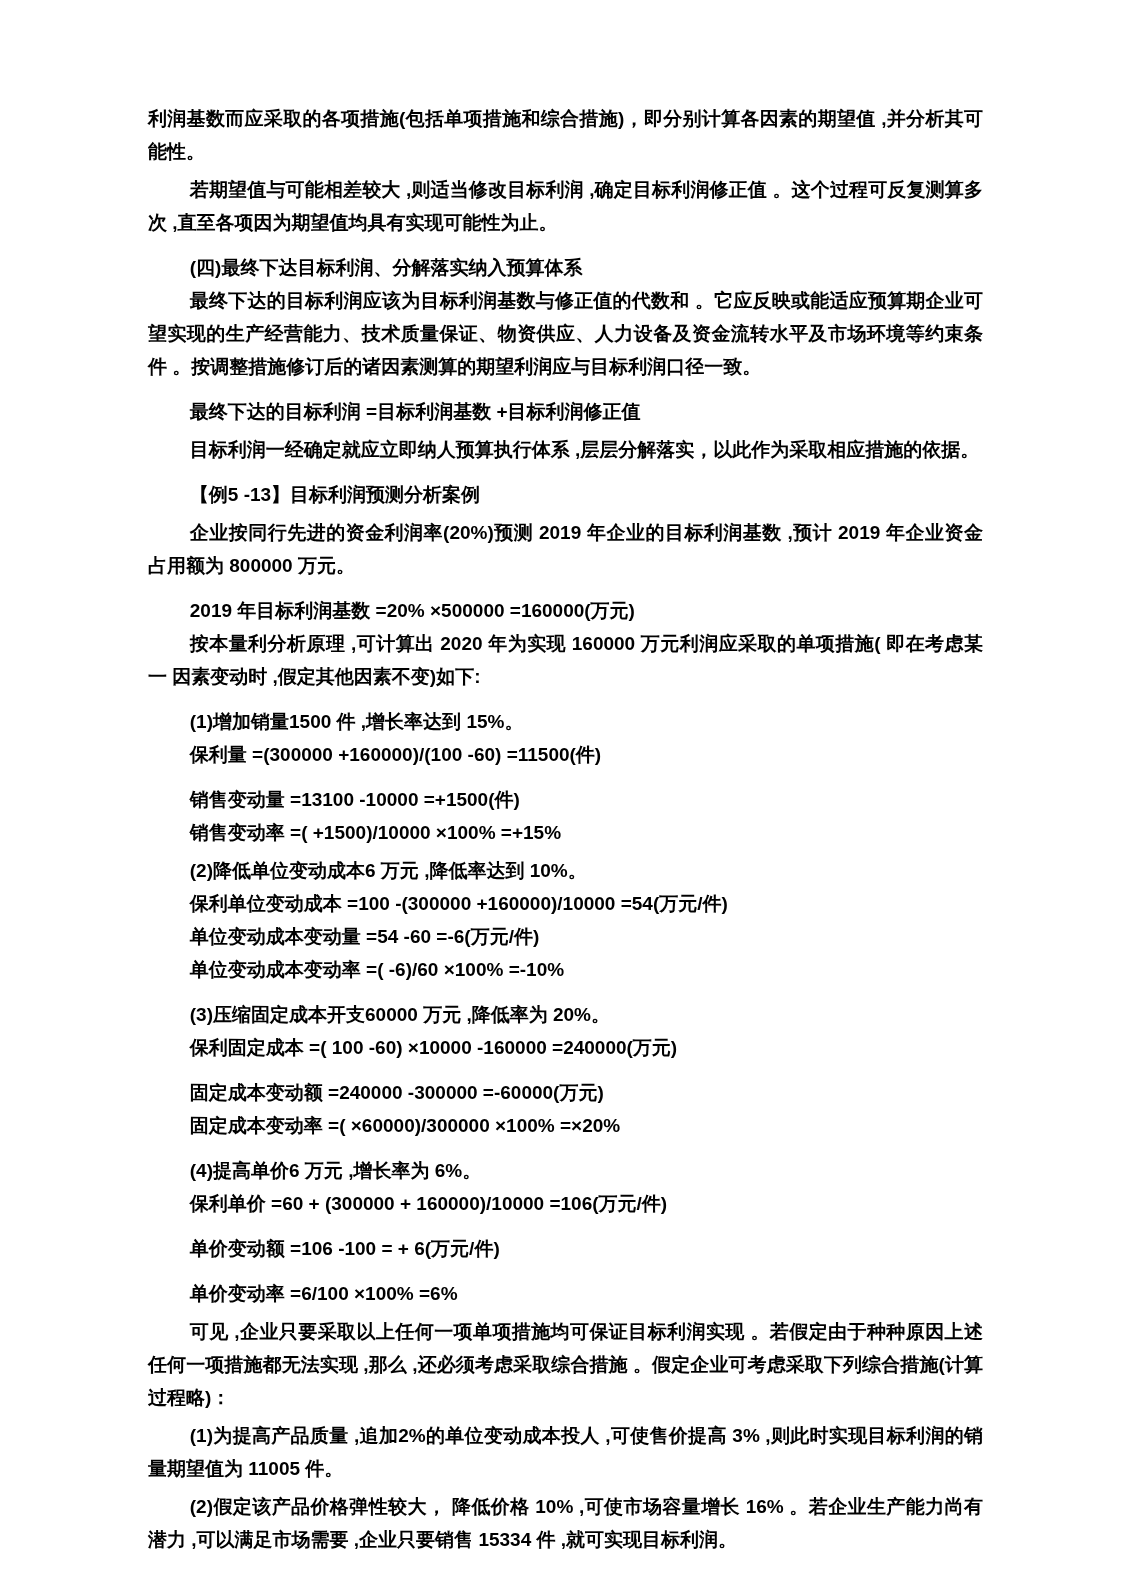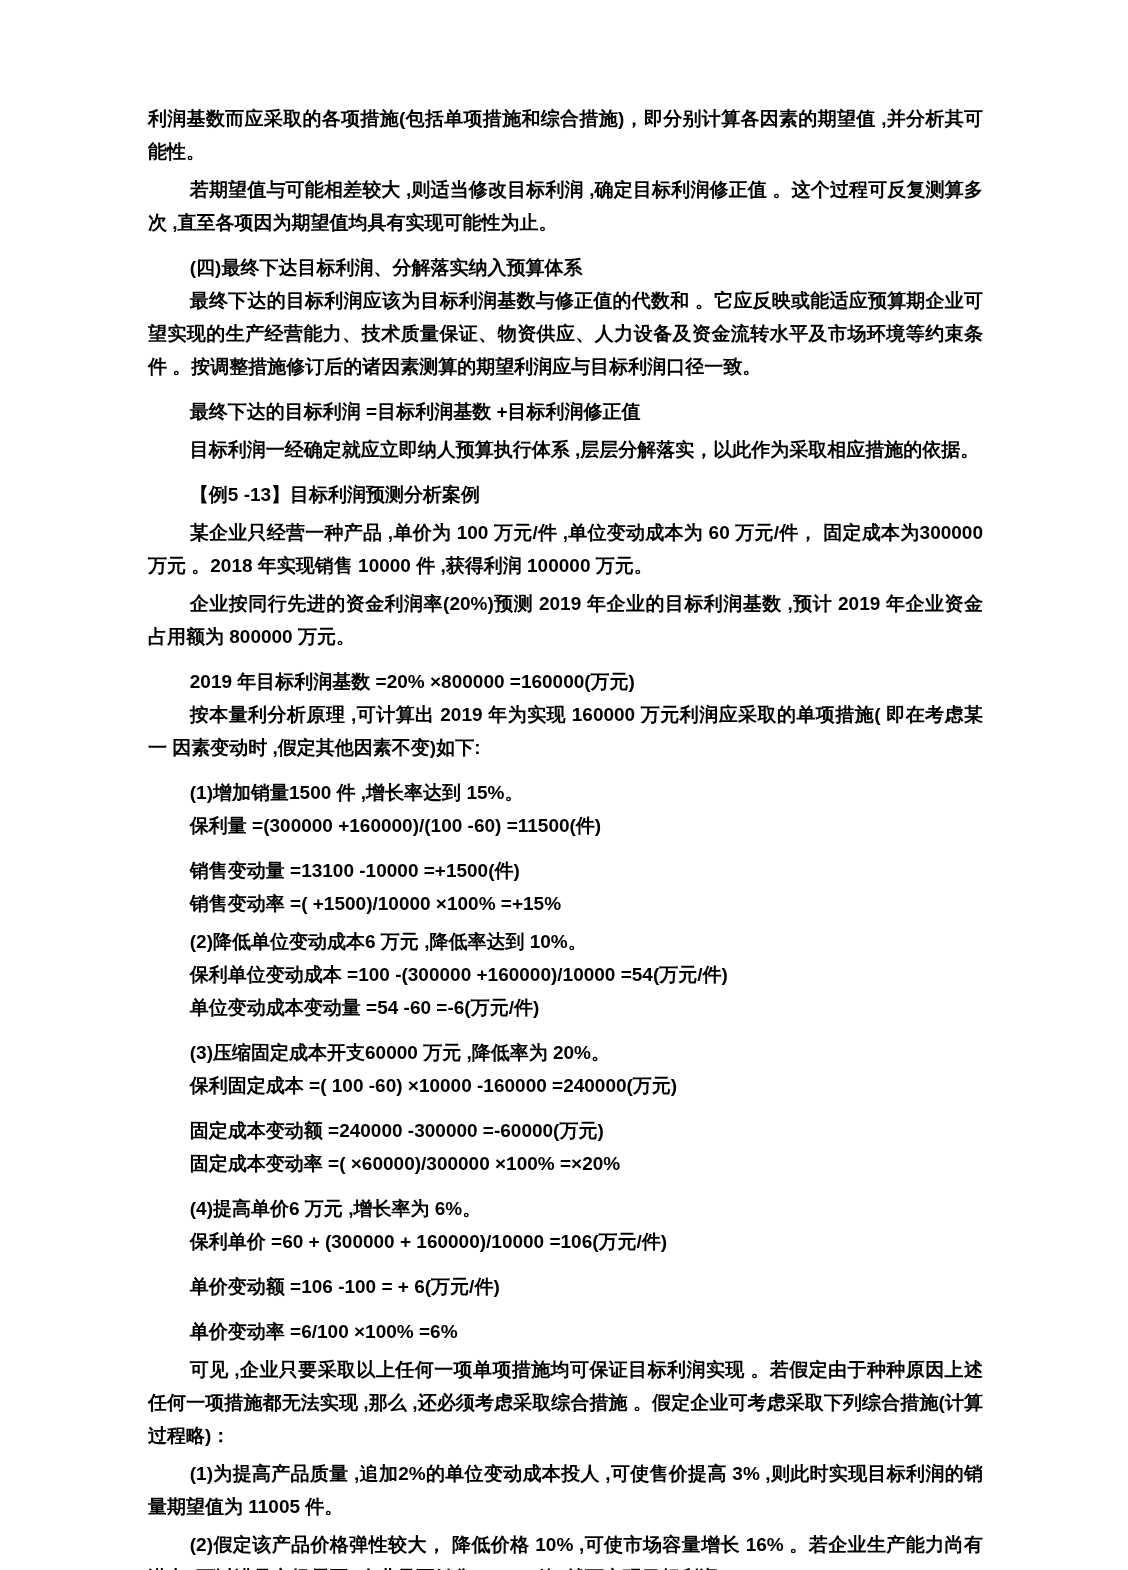--- a/index.html
+++ b/index.html
@@ -47,31 +47,31 @@
 
 <div class="page">
   <div class="doc-body">
       <p class="para first">利润基数而应采取的各项措施(包括单项措施和综合措施)，即分别计算各因素的期望值 ,并分析其可能性。</p>
       <p class="para">若期望值与可能相差较大 ,则适当修改目标利润 ,确定目标利润修正值 。这个过程可反复测算多次 ,直至各项因为期望值均具有实现可能性为止。</p>
       <p class="para tight">(四)最终下达目标利润、分解落实纳入预算体系</p>
       <p class="para loose">最终下达的目标利润应该为目标利润基数与修正值的代数和 。它应反映或能适应预算期企业可望实现的生产经营能力、技术质量保证、物资供应、人力设备及资金流转水平及市场环境等约束条件 。按调整措施修订后的诸因素测算的期望利润应与目标利润口径一致。</p>
       <p class="para tight">最终下达的目标利润 =目标利润基数 +目标利润修正值</p>
       <p class="para">目标利润一经确定就应立即纳人预算执行体系 ,层层分解落实，以此作为采取相应措施的依据。</p>
       <p class="para tight">【例5 -13】目标利润预测分析案例</p>
-      <p class="para">某企业只经营一种产品 ,单价为 100 万元/件 ,单位变动成本为 60 万元/件， 固定成本为300000 万元 。2018 年实现销售 10000 件 ,获得利润 100000 万元。</p>
       <p class="para">企业按同行先进的资金利润率(20%)预测 2019 年企业的目标利润基数 ,预计 2019 年企业资金占用额为 800000 万元。</p>
-      <p class="para tight">2019 年目标利润基数 =20% ×800000 =160000(万元)</p>
-      <p class="para loose">按本量利分析原理 ,可计算出 2019 年为实现 160000 万元利润应采取的单项措施( 即在考虑某一 因素变动时 ,假定其他因素不变)如下:</p>
+      <p class="para tight">2019 年目标利润基数 =20% ×500000 =160000(万元)</p>
+      <p class="para loose">按本量利分析原理 ,可计算出 2020 年为实现 160000 万元利润应采取的单项措施( 即在考虑某一 因素变动时 ,假定其他因素不变)如下:</p>
       <p class="para tight">(1)增加销量1500 件 ,增长率达到 15%。</p>
       <p class="para loose">保利量 =(300000 +160000)/(100 -60) =11500(件)</p>
       <p class="para tight">销售变动量 =13100 -10000 =+1500(件)</p>
       <p class="para loose">销售变动率 =( +1500)/10000 ×100% =+15%</p>
       <p class="para">(2)降低单位变动成本6 万元 ,降低率达到 10%。</p>
       <p class="para loose">保利单位变动成本 =100 -(300000 +160000)/10000 =54(万元/件)</p>
       <p class="para loose">单位变动成本变动量 =54 -60 =-6(万元/件)</p>
+      <p class="para loose">单位变动成本变动率 =( -6)/60 ×100% =-10%</p>
       <p class="para tight">(3)压缩固定成本开支60000 万元 ,降低率为 20%。</p>
       <p class="para loose">保利固定成本 =( 100 -60) ×10000 -160000 =240000(万元)</p>
       <p class="para tight">固定成本变动额 =240000 -300000 =-60000(万元)</p>
       <p class="para loose">固定成本变动率 =( ×60000)/300000 ×100% =×20%</p>
       <p class="para tight">(4)提高单价6 万元 ,增长率为 6%。</p>
       <p class="para loose">保利单价 =60 + (300000 + 160000)/10000 =106(万元/件)</p>
       <p class="para tight">单价变动额 =106 -100 = + 6(万元/件)</p>
       <p class="para tight">单价变动率 =6/100 ×100% =6%</p>
       <p class="para">可见 ,企业只要采取以上任何一项单项措施均可保证目标利润实现 。若假定由于种种原因上述任何一项措施都无法实现 ,那么 ,还必须考虑采取综合措施 。假定企业可考虑采取下列综合措施(计算过程略)：</p>
       <p class="para">(1)为提高产品质量 ,追加2%的单位变动成本投人 ,可使售价提高 3% ,则此时实现目标利润的销量期望值为 11005 件。</p>

